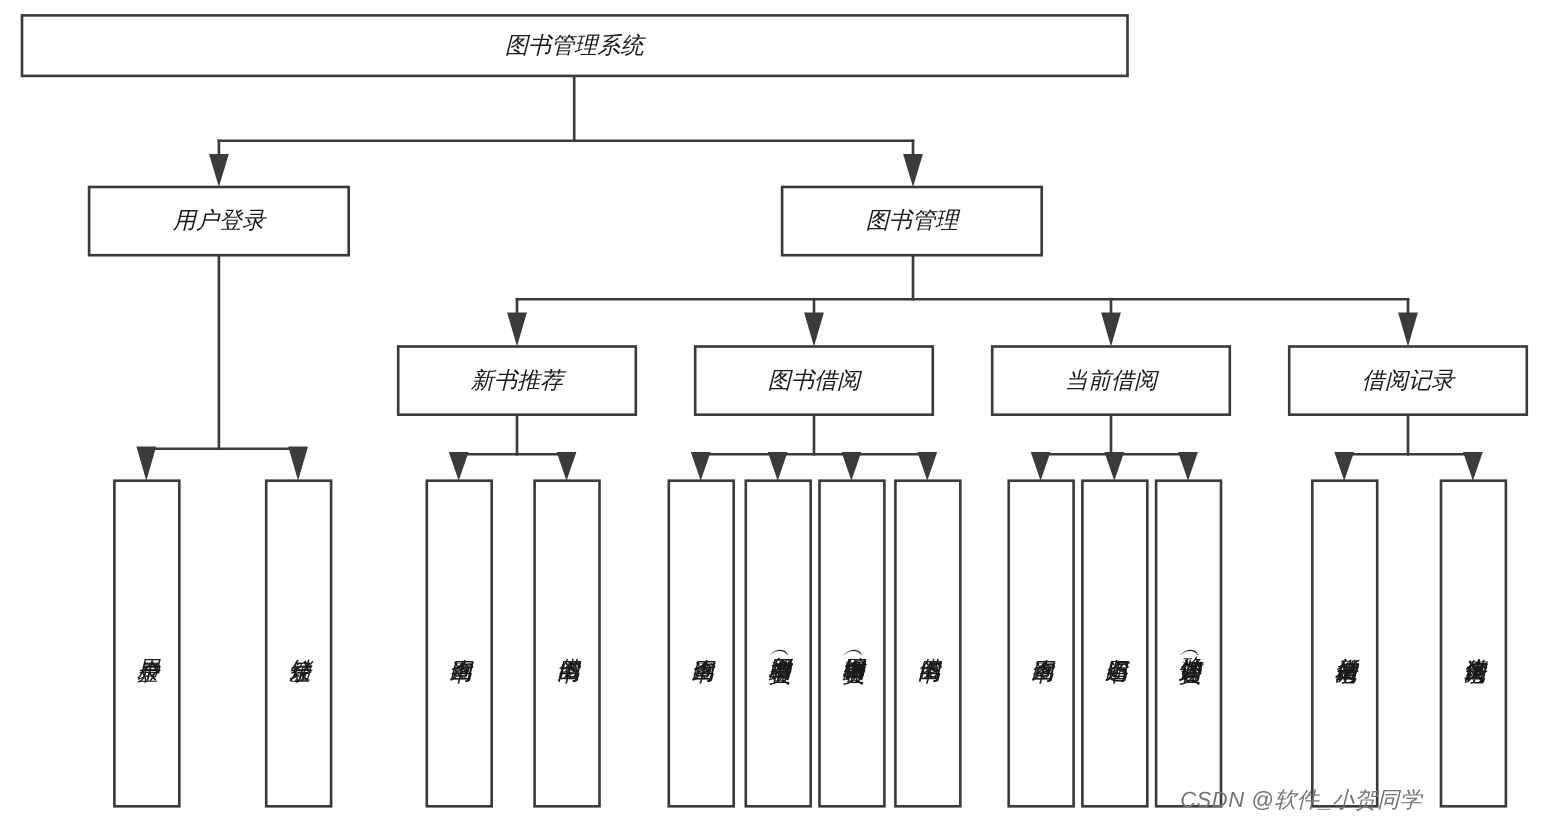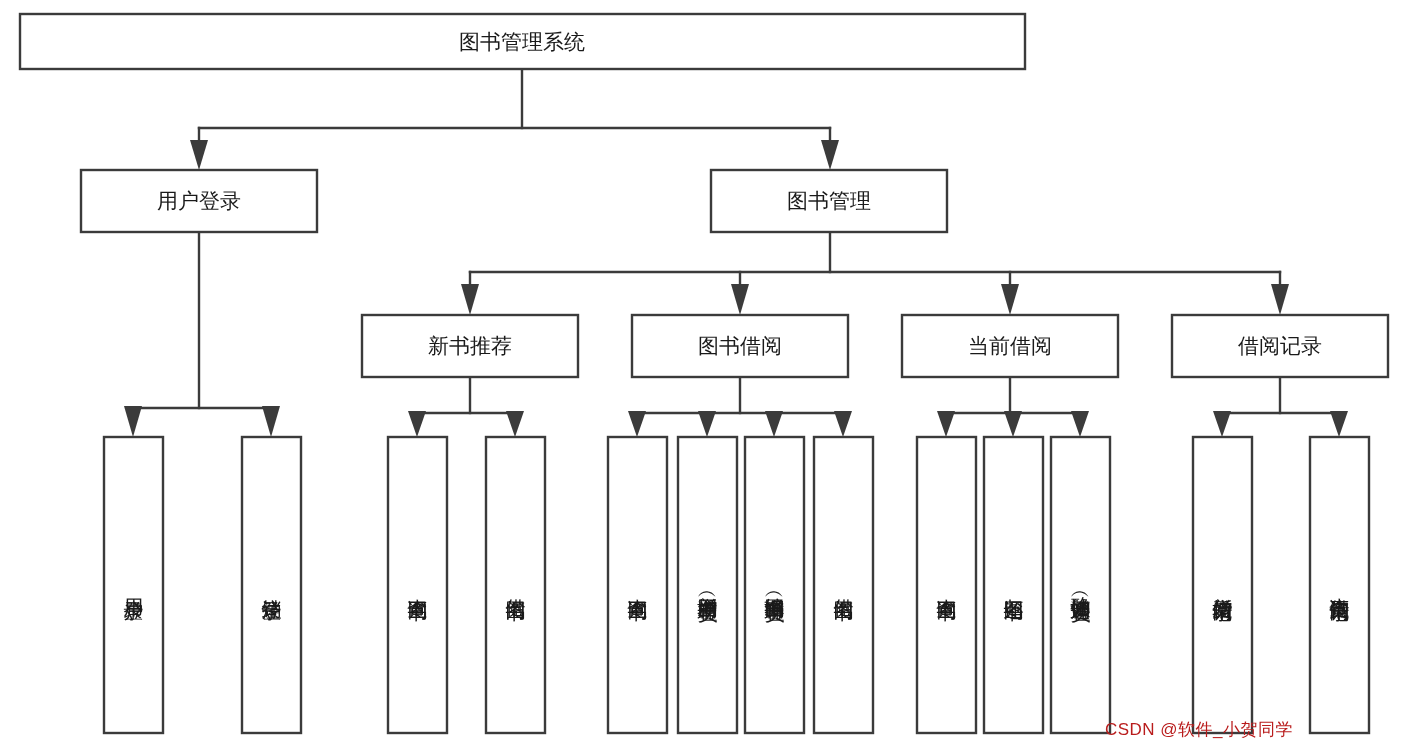--- a/index.html
+++ b/index.html
@@ -11,20 +11,21 @@
     width: 1405px;
     height: 747px;
     font-family: "Liberation Sans", "DejaVu Sans", sans-serif;
     overflow: hidden;
   }
   #diagram-root {
     position: relative;
     width: 1307px;
     height: 747px;
     background: #ffffff;
+    font-style: italic;
   }
   svg.diagram-canvas {
     position: absolute;
     top: 0;
     left: 0;
     width: 1405px;
     height: 747px;
   }
   .node-box {
     fill: #ffffff;
@@ -62,22 +63,22 @@
     justify-content: center;
     letter-spacing: 1px;
     box-sizing: border-box;
     pointer-events: none;
   }
   .watermark {
     position: absolute;
     right: 14px;
     bottom: 6px;
     font-family: "Liberation Sans", "DejaVu Sans", sans-serif;
-    font-size: 17px;
-    color: #b91c1c;
+    font-size: 20px;
+    color: #737373;
     letter-spacing: 0.5px;
     white-space: nowrap;
   }
 </style>
 </head>
 <body>
 
 <div id="diagram-root">
 
   <svg class="diagram-canvas" viewBox="0 0 1405 747">

